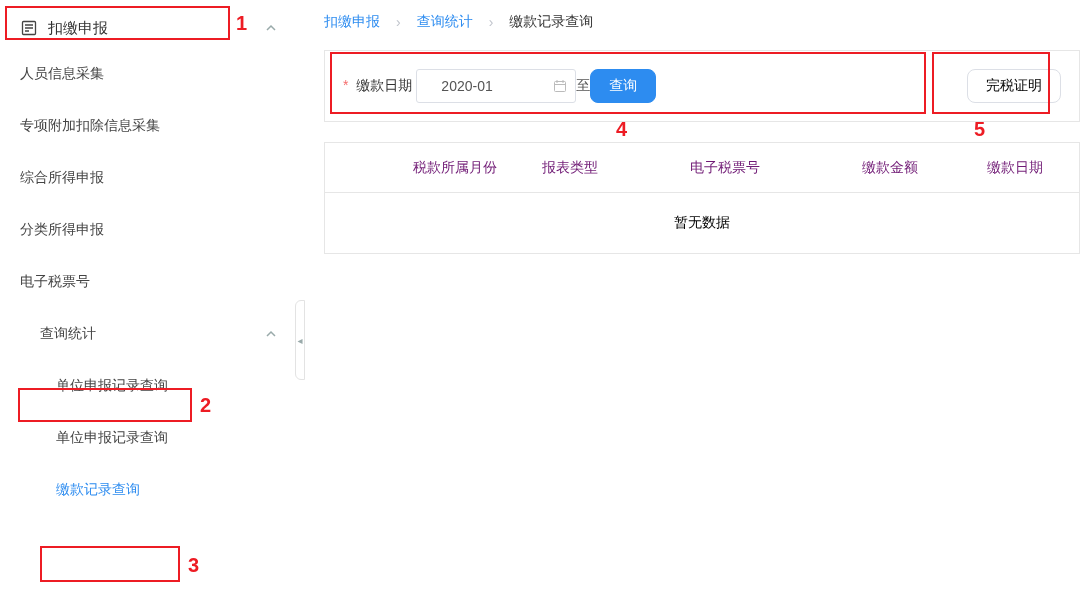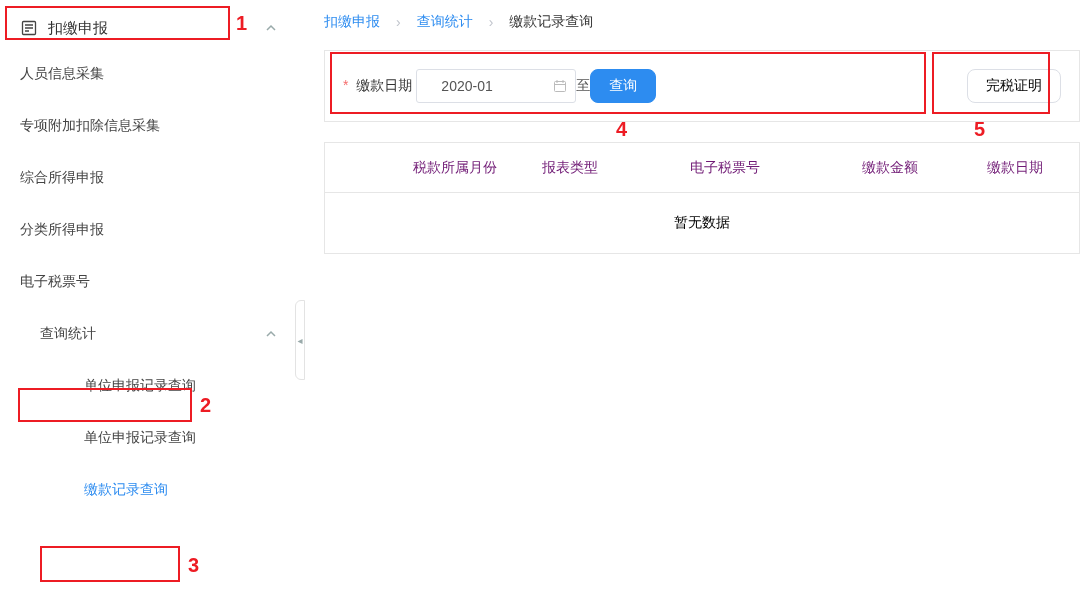--- a/index.html
+++ b/index.html
@@ -2,21 +2,21 @@
 <html><head>
 <meta charset="utf-8">
 <style>
   * { box-sizing: border-box; }
   html, body { margin:0; padding:0; font-family: "Microsoft YaHei","PingFang SC",Arial,sans-serif; font-size:14px; color:#333; background:#fff; }
   .app { display:flex; width:1080px; height:601px; position:relative; overflow:hidden; }
   .sidebar { width:300px; flex:0 0 300px; padding:8px 0 0 0; background:#fff; }
   .sb-header { display:flex; align-items:center; height:40px; padding:0 30px 0 20px; cursor:pointer; font-size:15px; color:#333; position:relative; }
   .sb-header .icon { width:18px; height:18px; margin-right:10px; display:flex; align-items:center; justify-content:center; color:#444; }
   .sb-item { display:flex; align-items:center; height:52px; padding-left:20px; cursor:pointer; font-size:14px; color:#444; }
-  .sb-item.sub { padding-left:84px; }
+  .sb-item.sub { padding-left:56px; }
   .sb-item.active { color:#2d8cf0; }
   .chev { position:absolute; right:22px; top:50%; transform:translateY(-50%); width:14px; height:14px; }
   .sb-sub-header { display:flex; align-items:center; height:52px; padding-left:40px; cursor:pointer; font-size:14px; color:#444; position:relative; }
   .divider { position:absolute; left:295px; top:300px; width:10px; height:80px; background:#fff; border:1px solid #e3e3e3; border-radius:6px 0 0 6px; display:flex; align-items:center; justify-content:center; cursor:pointer; }
   .divider::before { content:"◂"; font-size:10px; color:#9aa; }
 
   .main { flex:1; padding:0 0 0 24px; display:flex; flex-direction:column; }
   .crumbs { height:40px; display:flex; align-items:center; gap:16px; padding-top:4px; }
   .crumbs .link { color:#2d8cf0; cursor:pointer; }
   .crumbs .sep { color:#c0c4cc; }

